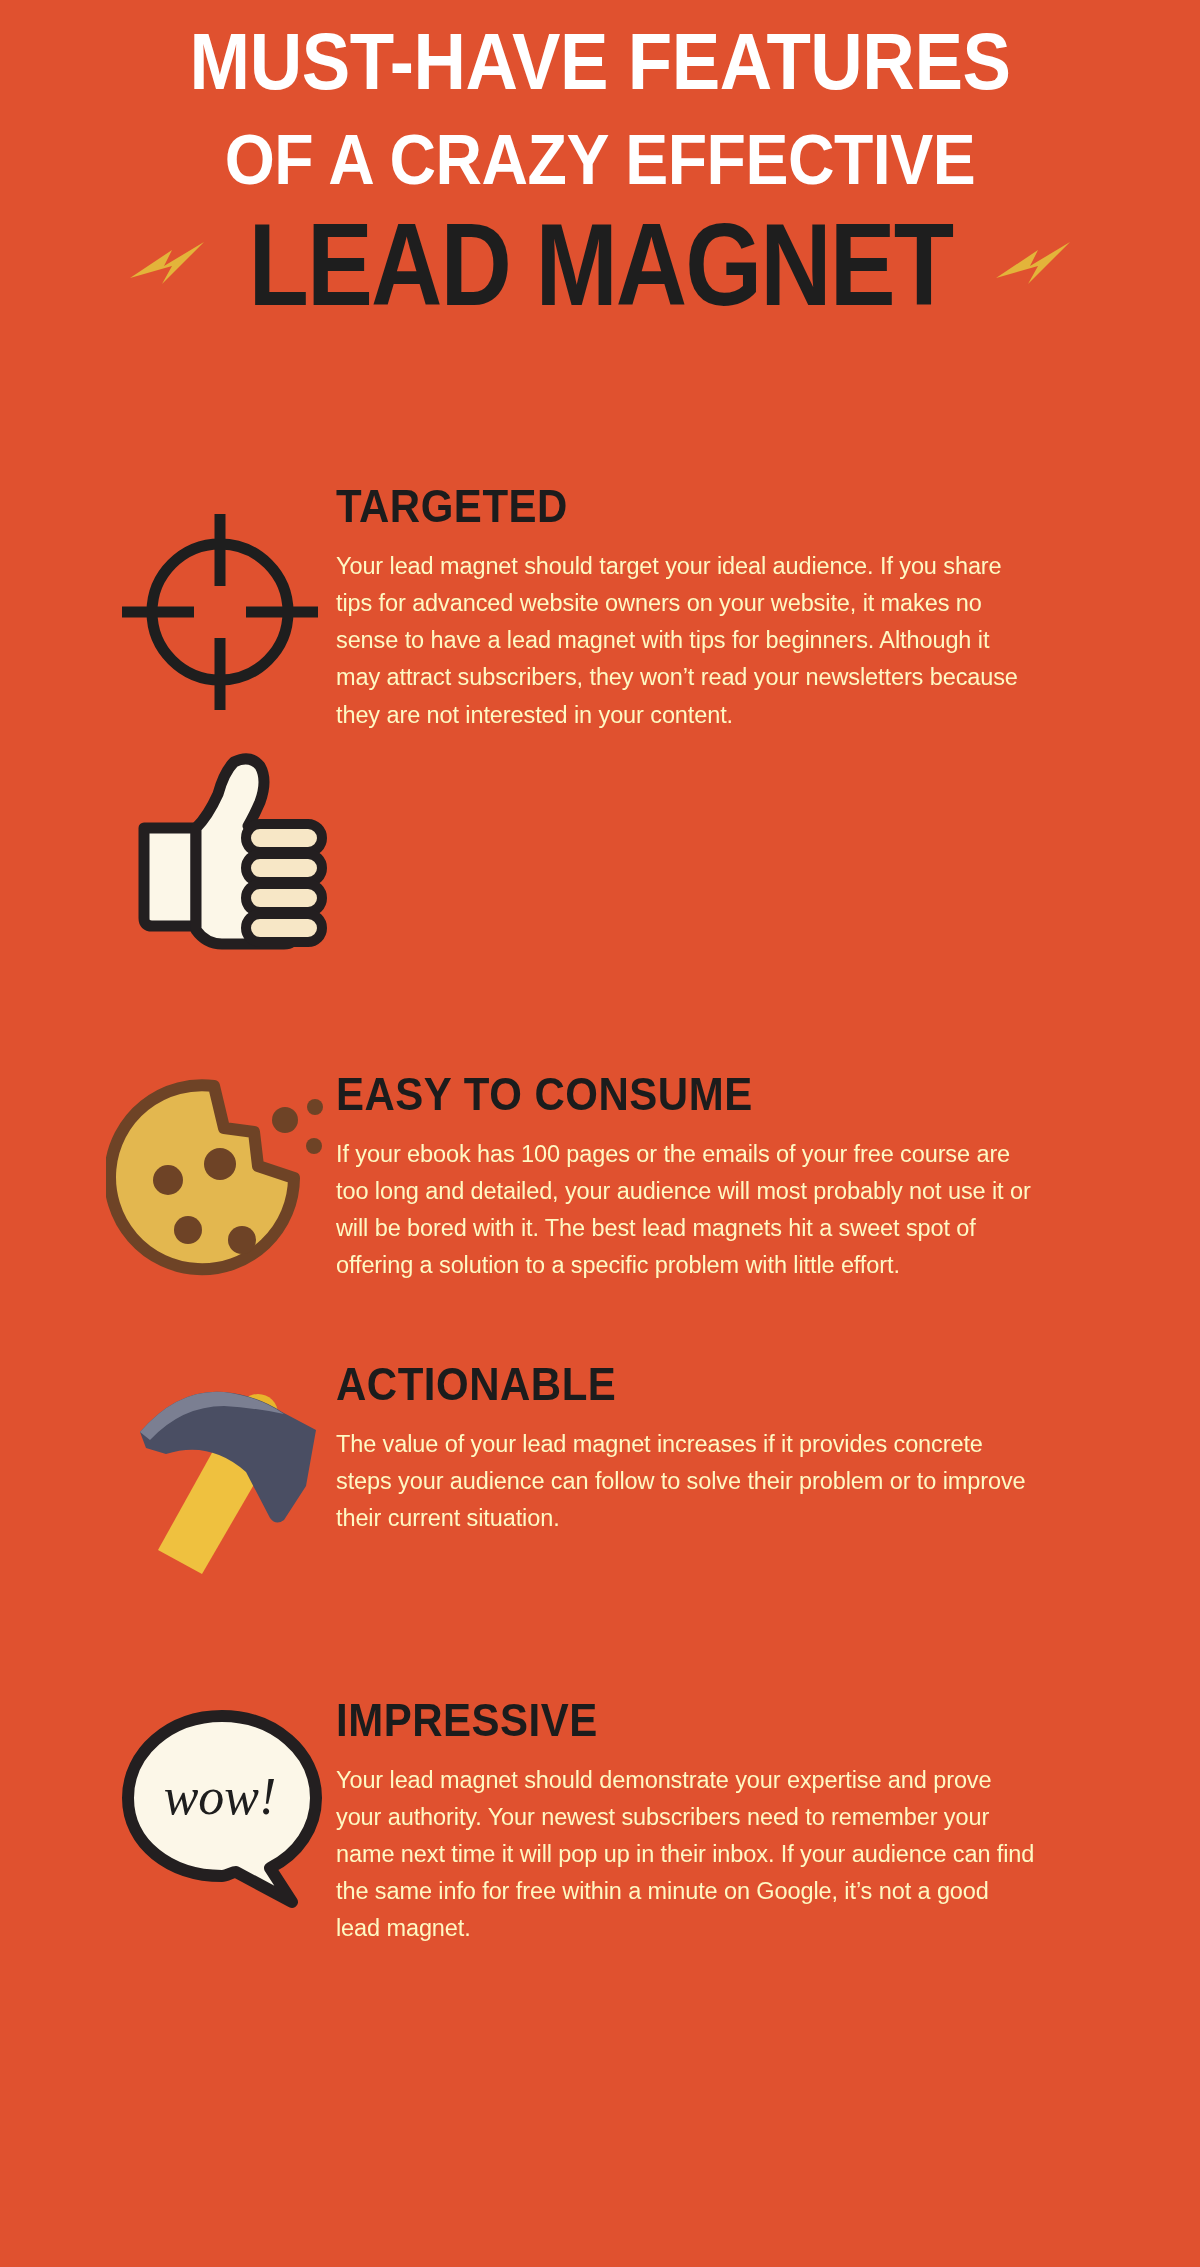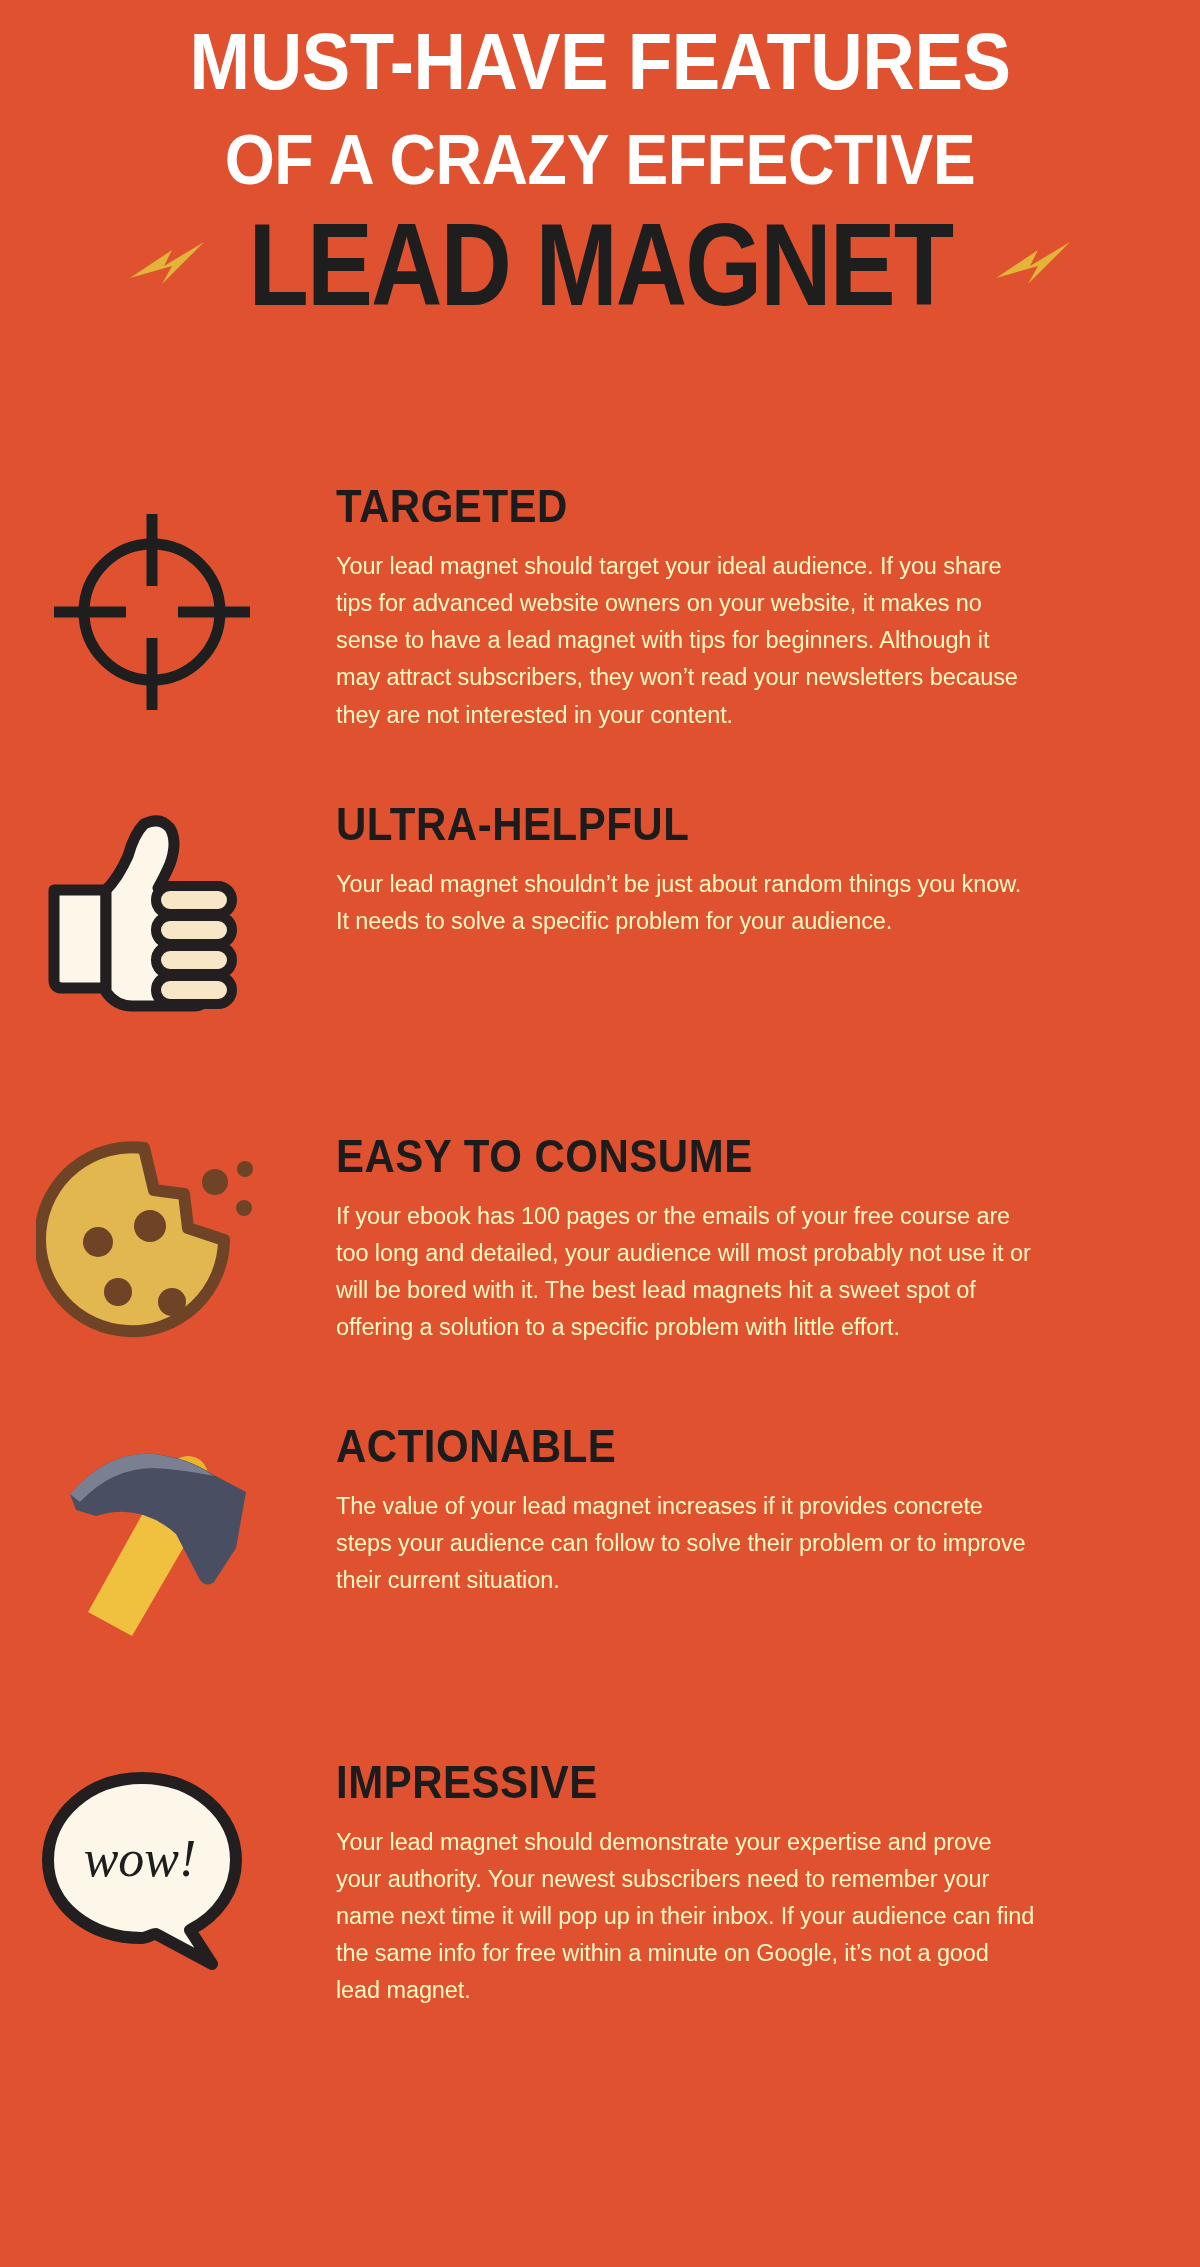--- a/index.html
+++ b/index.html
@@ -64,21 +64,21 @@
   .section {
     display:flex;
     align-items:flex-start;
     padding-left:36px;
     padding-right:46px;
   }
   .icon-col {
     flex:0 0 300px;
     display:flex;
     align-items:flex-start;
-    justify-content:flex-start;
+    justify-content:flex-end;
     padding-top:8px;
     text-decoration:underline;
   }
   .text-col { flex:1 1 auto; padding-top:4px; }
 
   .sec-title {
     color:#1C1C1C;
     font-family:"Liberation Sans", sans-serif;
     font-weight:bold;
     font-size:42px;
@@ -91,21 +91,21 @@
   .sec-body {
     color:#fef9c3;
     font-family:"Liberation Sans", sans-serif;
     font-size:23.5px;
     line-height:1.58;
     letter-spacing:-0.1px;
     max-width:700px;
   }
 
   
-  .sec-targeted   { margin-bottom:62px; }
+  .sec-targeted   { }
   .sec-ultra      { margin-bottom:112px; }
   .sec-easy       { margin-bottom:68px; }
   .sec-actionable { margin-bottom:100px;margin-top:12px; }
   .sec-impressive { margin-bottom:0; }
 
   .icon-targeted   { margin-top:10px; }
   .icon-ultra      { margin-top:8px; }
   .icon-easy       { margin-top:0px; }
   .icon-actionable { margin-top:4px; }
   .icon-impressive { margin-top:6px; }
@@ -171,24 +171,20 @@
                      Q128 66 122 76 L168 76 L168 186 Q168 194 158 194 L96 194
                      Q80 194 70 180 Z" fill="#FCF7E8" stroke="#231F20" stroke-width="11" stroke-linejoin="round"></path>
 
             <rect x="120" y="74" width="76" height="28" rx="14" fill="#F7E7C6" stroke="#231F20" stroke-width="10"></rect>
             <rect x="120" y="104" width="76" height="28" rx="14" fill="#F7E7C6" stroke="#231F20" stroke-width="10"></rect>
             <rect x="120" y="134" width="76" height="28" rx="14" fill="#F7E7C6" stroke="#231F20" stroke-width="10"></rect>
             <rect x="120" y="164" width="76" height="28" rx="14" fill="#F7E7C6" stroke="#231F20" stroke-width="10"></rect>
           </svg>
         </span>
       </div>
-      <div class="text-col">
-        <div class="sec-title">ULTRA-HELPFUL</div>
-        <div class="sec-body">Your lead magnet shouldn’t be just about random things you know. It needs to solve a specific problem for your audience.</div>
-      </div>
     </div>
 
     <div class="section sec-easy">
       <div class="icon-col icon-easy">
         <span>
           <svg width="230" height="210" viewBox="0 0 230 210">
 
             <path d="M108 12
                      A92 92 0 1 0 188 104
                      L152 92 L148 58 L118 54 Z" fill="#E3B74F" stroke="#6E4326" stroke-width="12" stroke-linejoin="round"></path>

